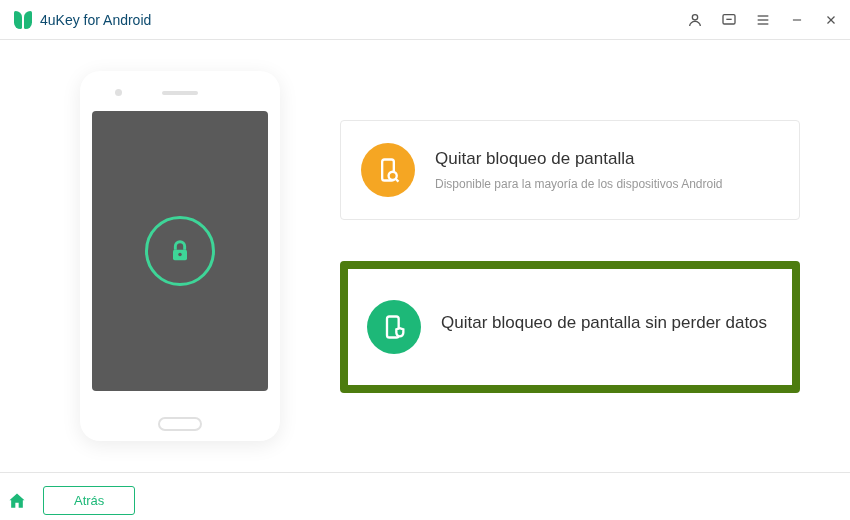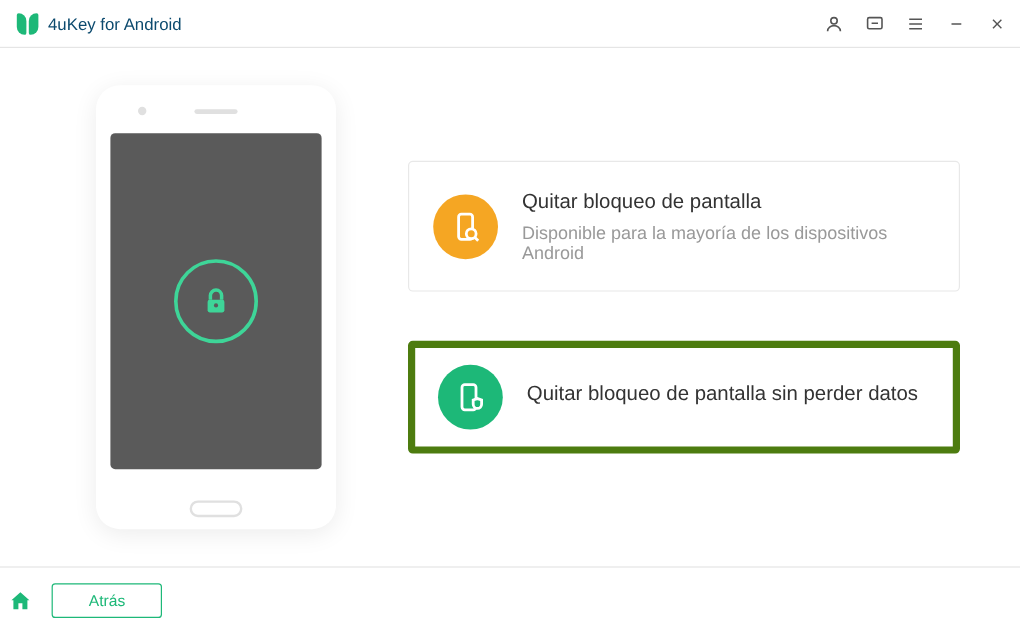--- a/index.html
+++ b/index.html
@@ -138,22 +138,22 @@
       border: 1px solid #e8e8e8;
       border-radius: 4px;
       padding: 22px 20px;
       display: flex;
       align-items: center;
       gap: 20px;
       cursor: pointer;
       background: #fff;
     }
     .option-card.selected {
-      border: 6px solid #4d7c0f;
-      padding: 14px 19px;
+      border: 8px solid #4d7c0f;
+      padding: 31px 19px;
     }
     .option-icon {
       width: 54px;
       height: 54px;
       border-radius: 50%;
       display: flex;
       align-items: center;
       justify-content: center;
       flex-shrink: 0;
     }
@@ -166,21 +166,21 @@
     .option-text {
       flex: 1;
     }
     .option-title {
       font-size: 17px;
       color: #333;
       margin-bottom: 6px;
       line-height: 1.3;
     }
     .option-desc {
-      font-size: 15px;
+      font-size: 12px;
       color: #999;
     }
     .footer {
       height: 56px;
       border-top: 1px solid #e5e5e5;
       display: flex;
       align-items: center;
       padding: 0 5px;
       gap: 14px;
     }

